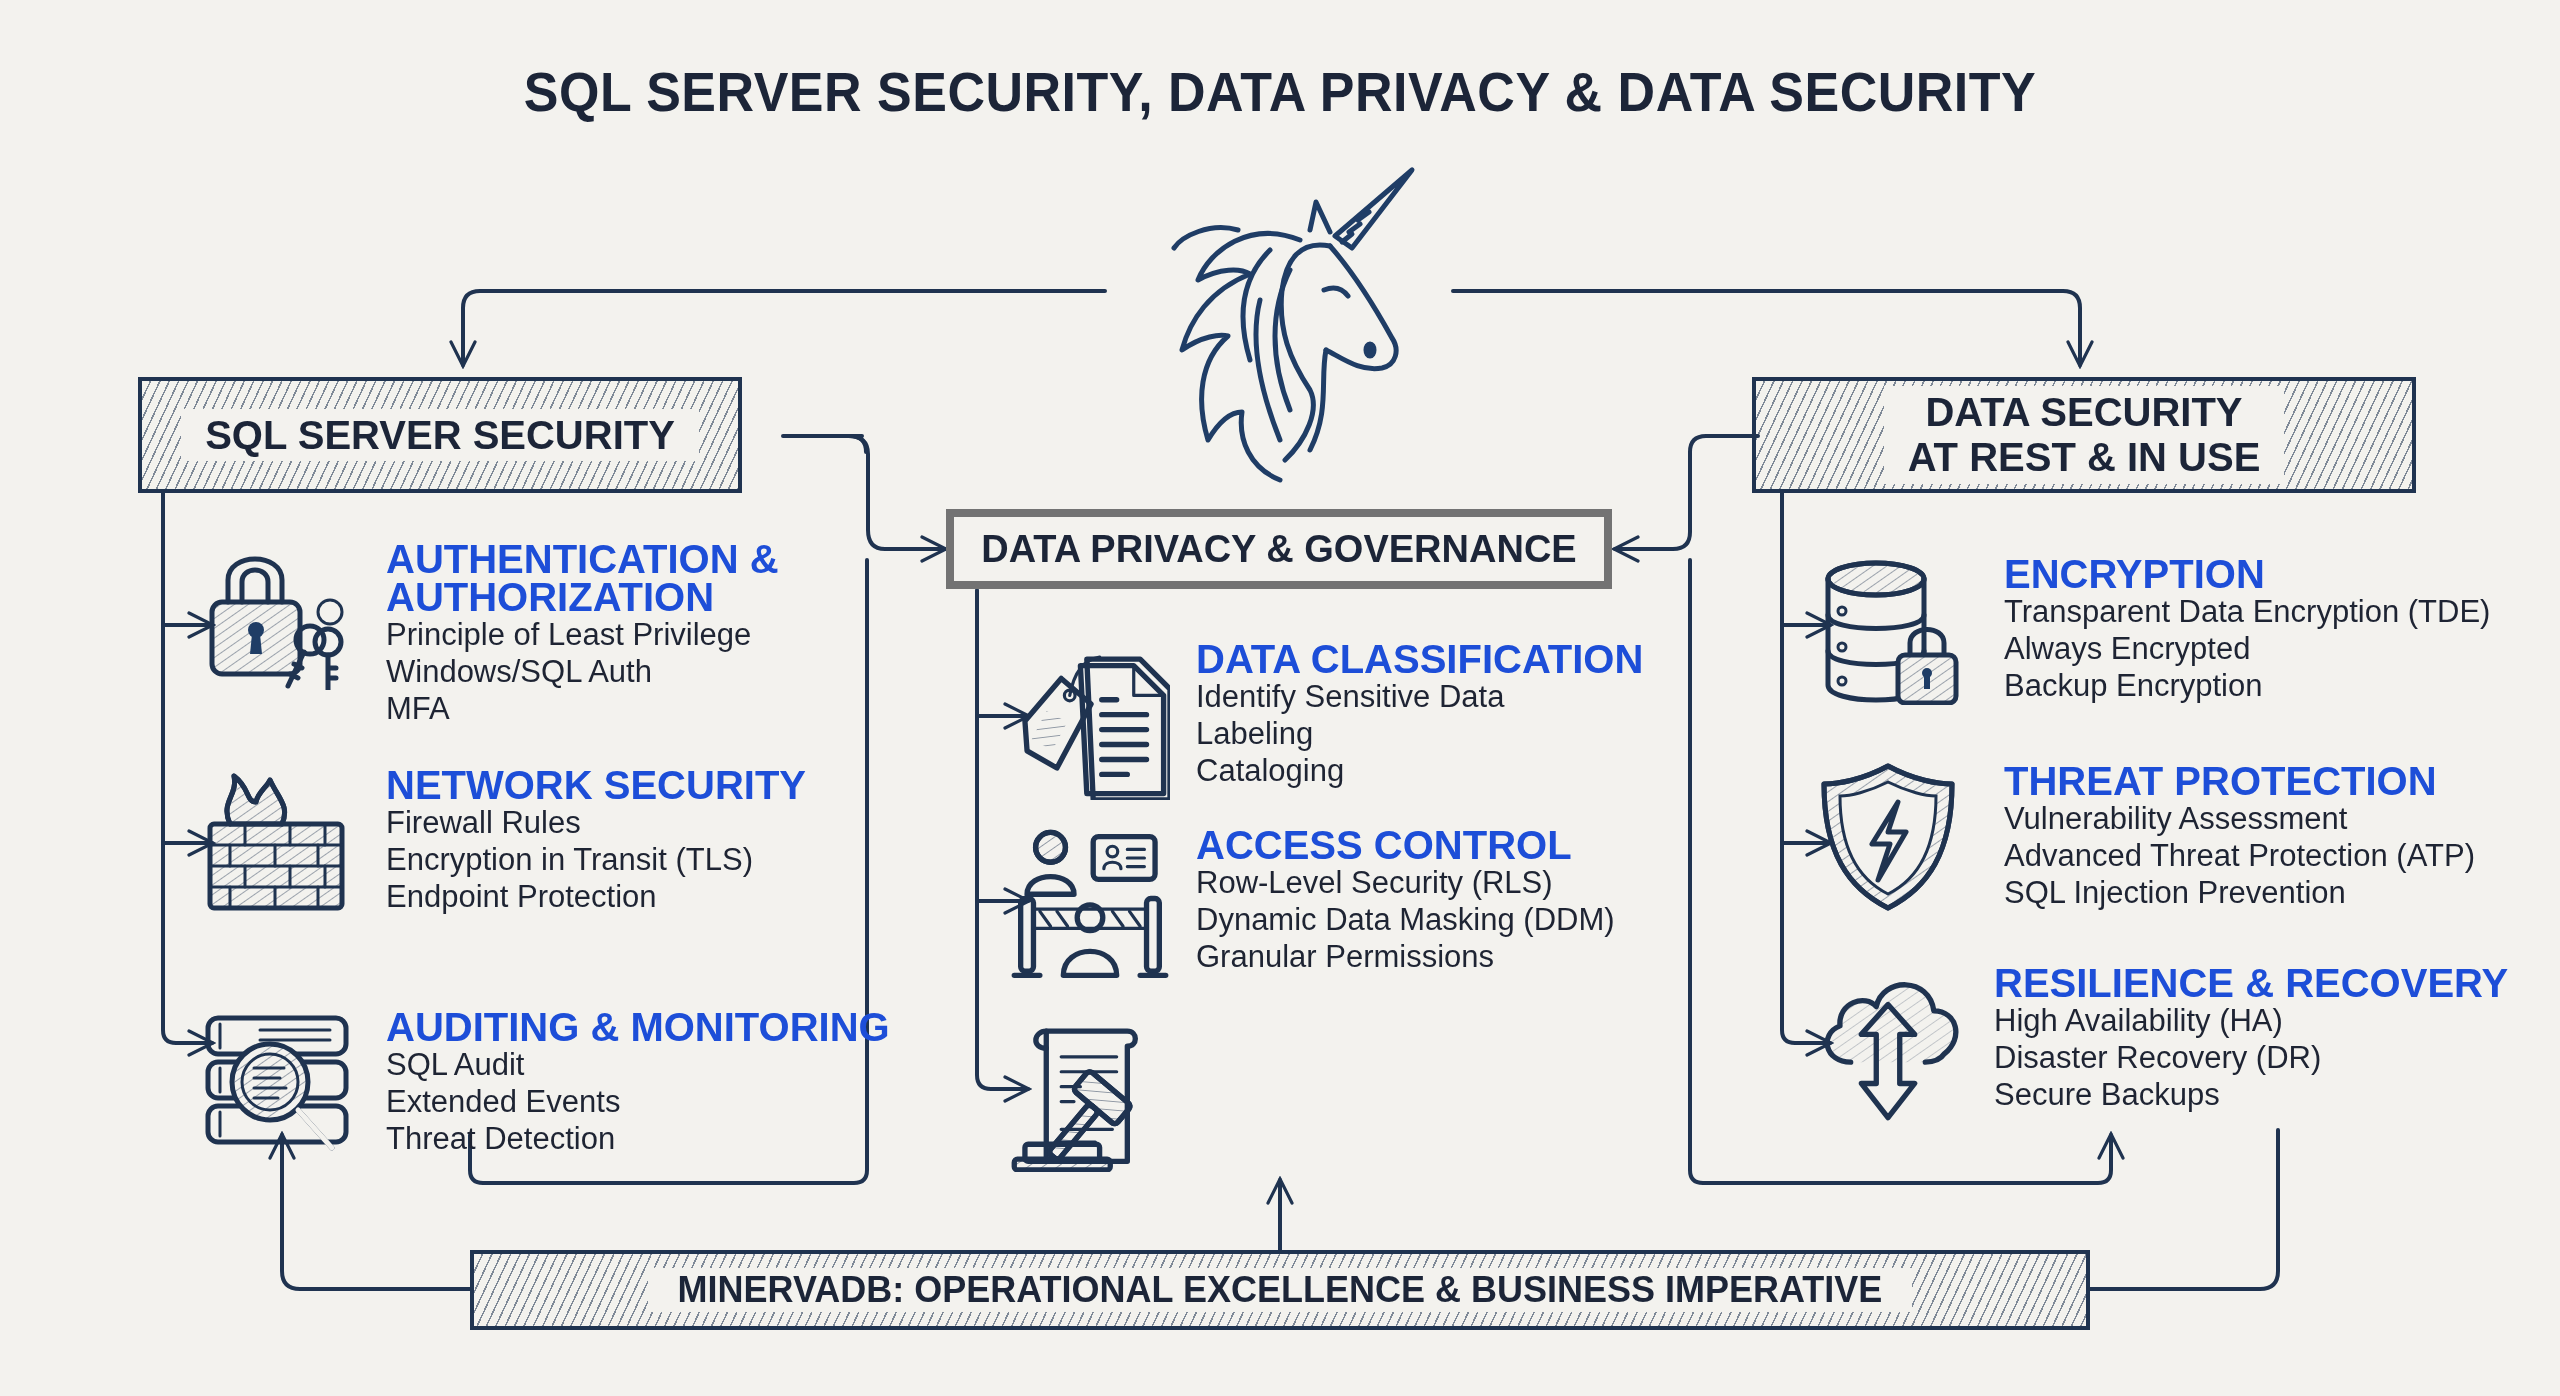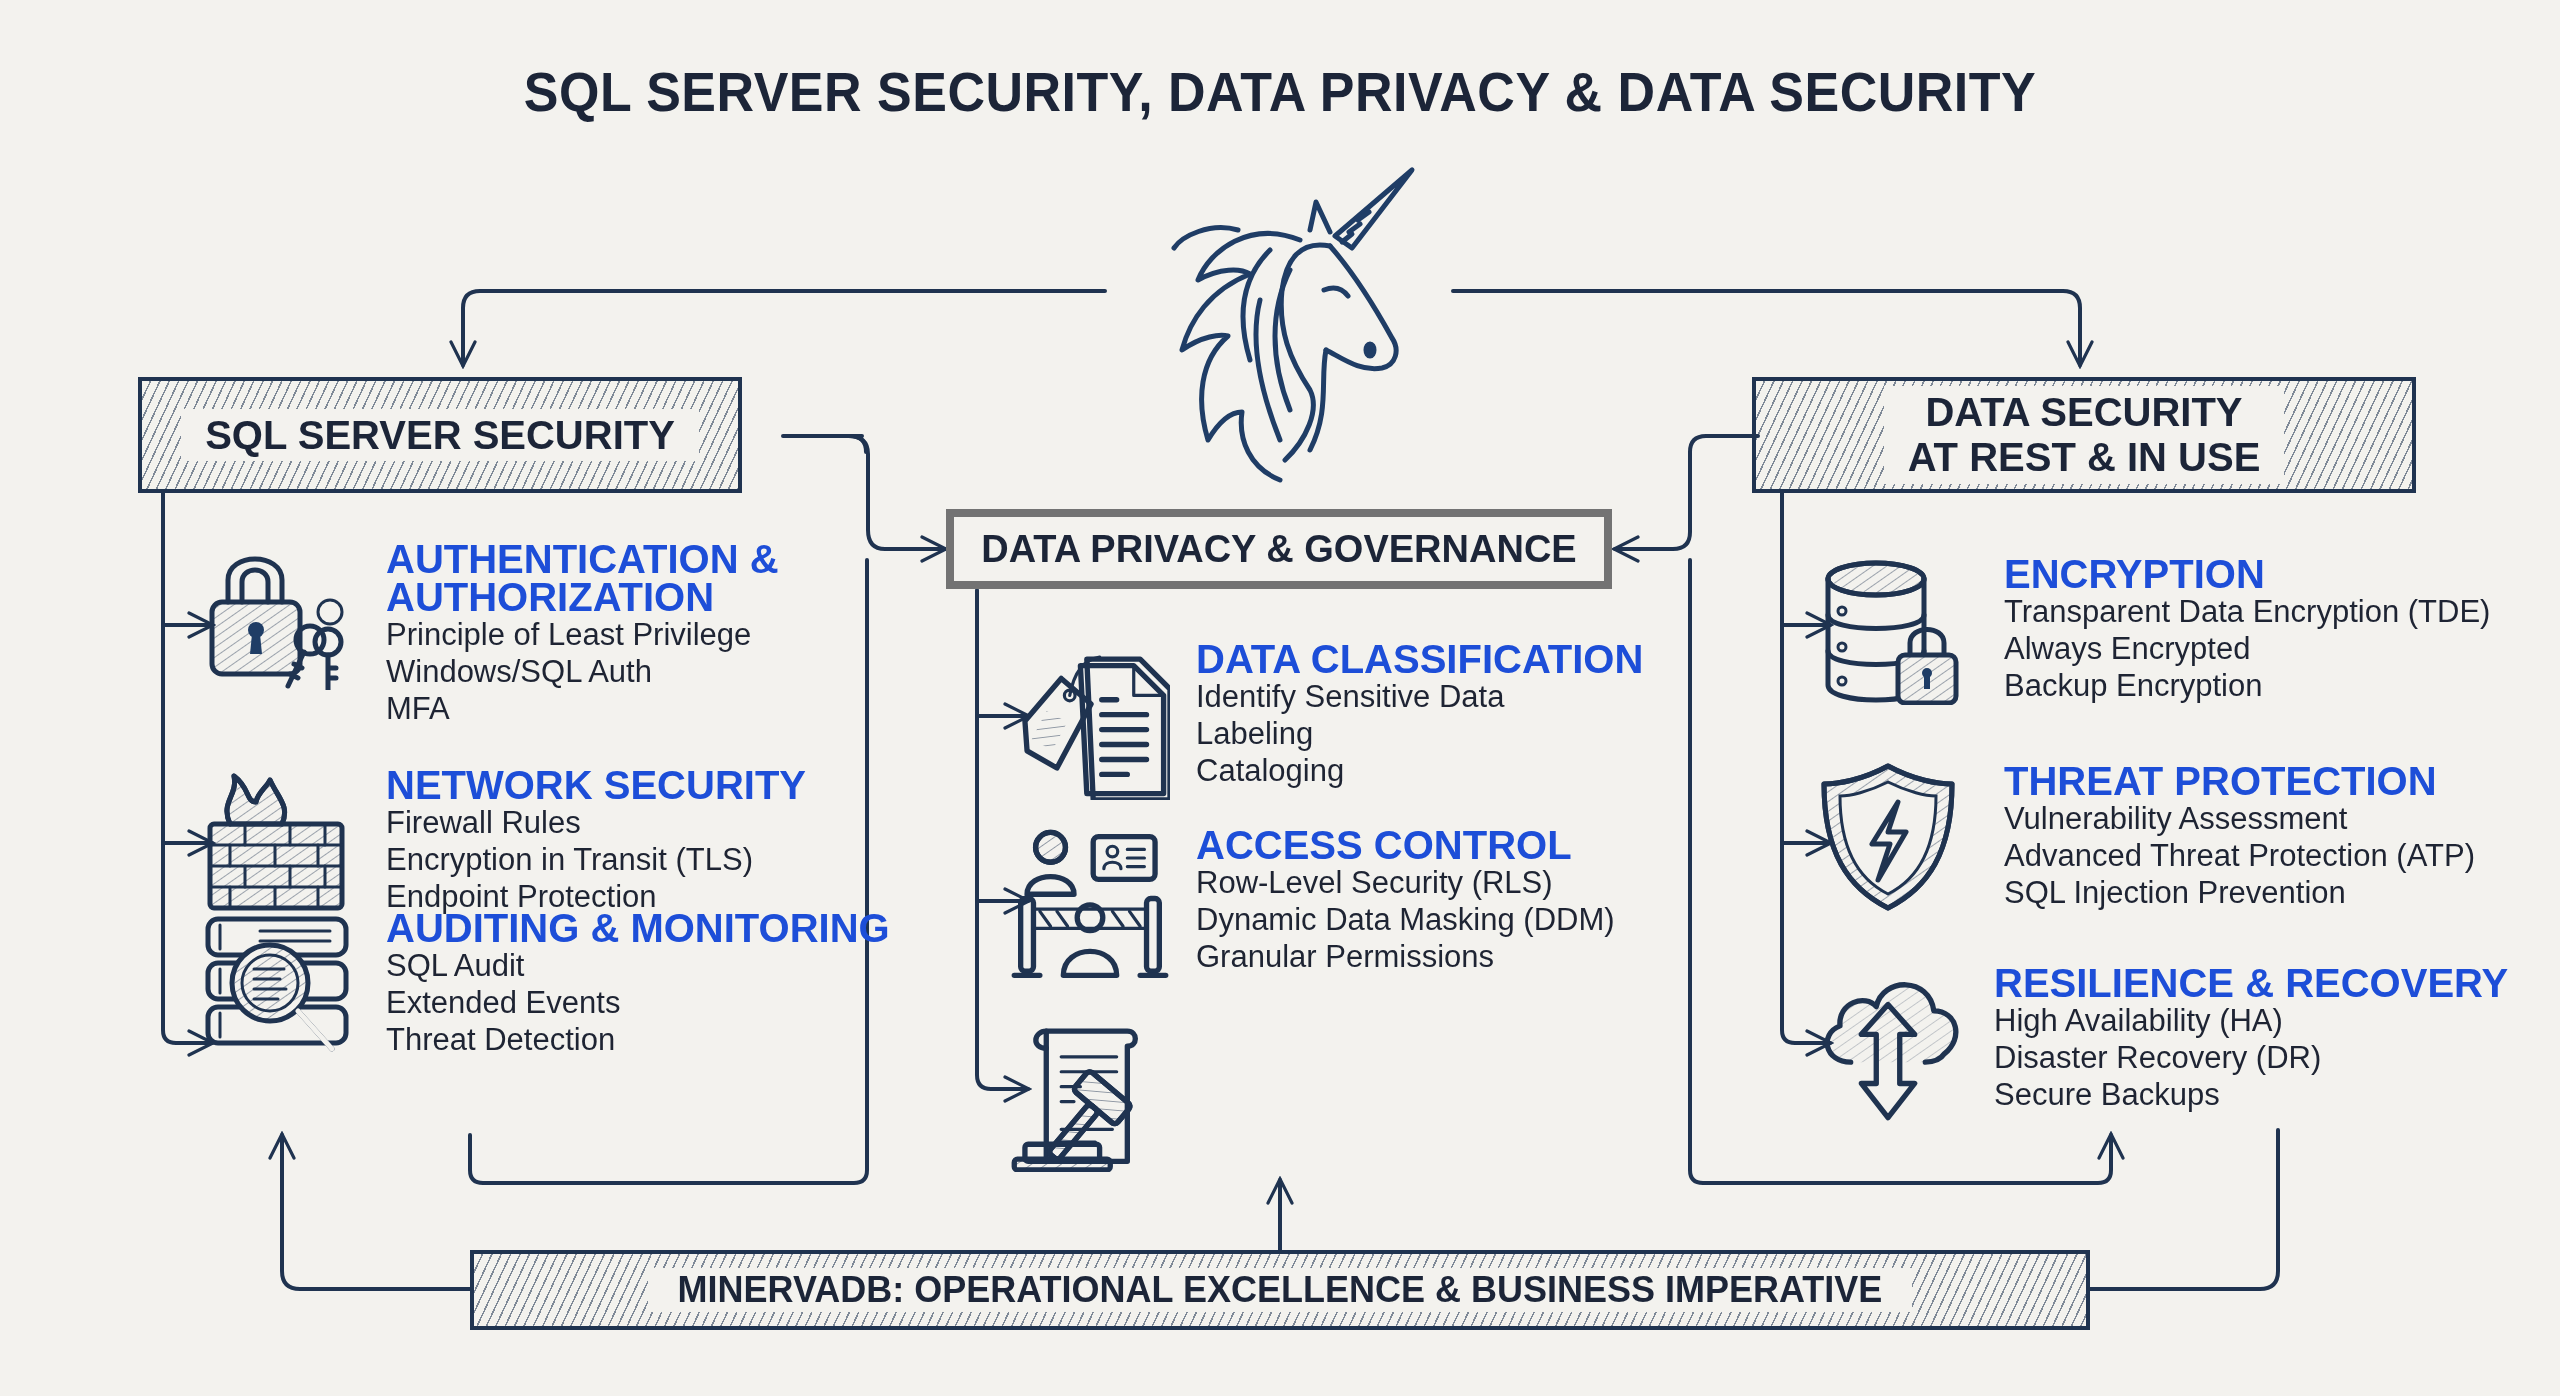--- a/index.html
+++ b/index.html
@@ -161,21 +161,21 @@
     <path class="thin" d="M45 58 L45 79 M90 58 L90 79 M125 58 L125 79 M30 79 L30 100 M75 79 L75 100 M118 79 L118 100 M45 100 L45 121 M90 100 L90 121 M125 100 L125 121 M30 121 L30 142 M75 121 L75 142 M118 121 L118 142"></path>
   </svg>
   <div class="txt">
     <div class="head">NETWORK SECURITY</div>
     <div class="line">Firewall Rules</div>
     <div class="line">Encryption in Transit (TLS)</div>
     <div class="line">Endpoint Protection</div>
   </div>
 </div>
 
-<div class="item" style="left:200px;top:909px">
+<div class="item" style="left:200px;top:1008px">
   <svg class="ic" viewBox="0 0 150 150">
     <rect x="8" y="10" width="138" height="36" rx="10" class="stroke"></rect>
     <rect x="8" y="54" width="138" height="36" rx="10" class="stroke"></rect>
     <rect x="8" y="98" width="138" height="36" rx="10" class="stroke"></rect>
     <path class="thin" d="M20 16 L20 40 M20 60 L20 84 M20 104 L20 128 M60 22 L130 22 M60 32 L130 32"></path>
     <circle cx="70" cy="74" r="38" fill="#f3f2ee"></circle>
     <circle cx="70" cy="74" r="38" class="hatch"></circle>
     <circle cx="70" cy="74" r="38" class="stroke"></circle>
     <circle cx="70" cy="74" r="28" fill="#f3f2ee" class="thin"></circle>
     <path class="thin" d="M54 60 L84 60 M54 70 L80 70 M54 80 L86 80 M54 90 L78 90"></path>

